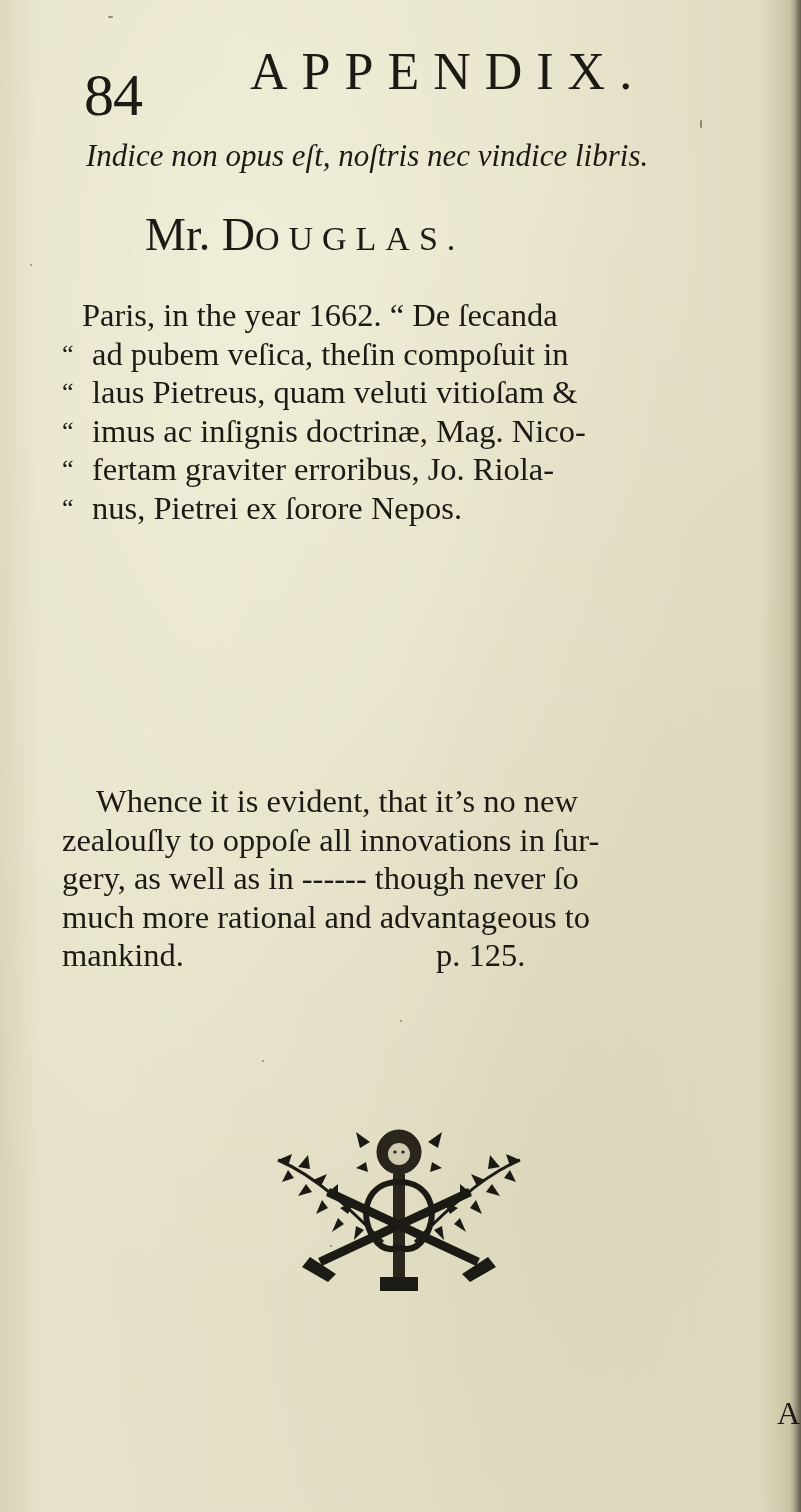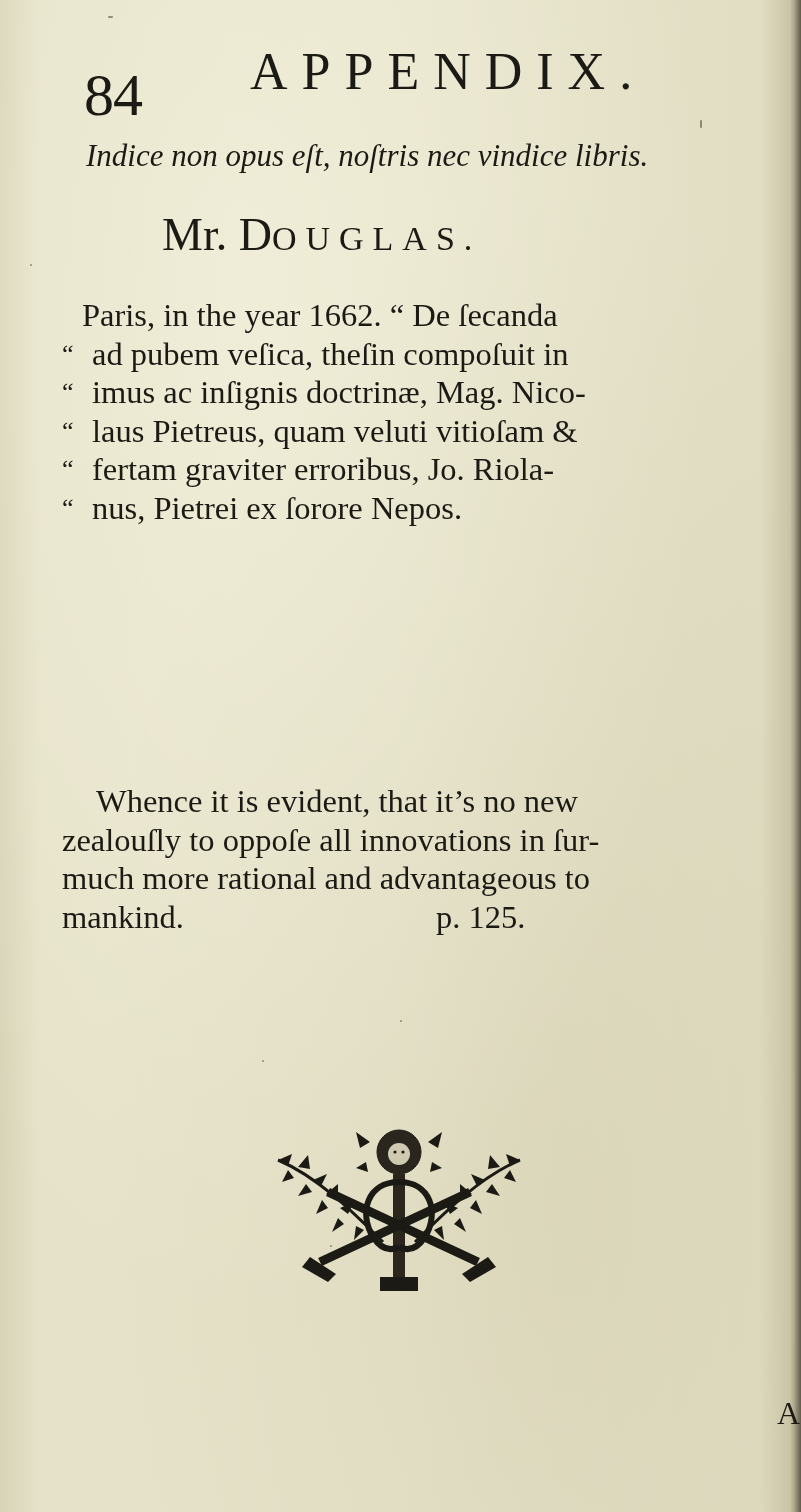--- a/index.html
+++ b/index.html
@@ -32,21 +32,20 @@
     position: absolute; left: 138px; top: 2px;
     font-size: 52px; letter-spacing: 14px; font-weight: normal; margin-left: 28px;
   }
   .motto {
     position: absolute; top: 138px; left: 70px; width: 700px;
     font-style: italic; font-size: 31px; letter-spacing: 0px; white-space: nowrap; margin-left: 16px;
   }
   .author {
     position: absolute; top: 208px; left: 145px; width: 560px; white-space: nowrap;
     font-size: 46px;
-    margin-left: 17px;
   }
   .author .sc { font-size: 34px; letter-spacing: 9px; }
   .body-text {
     position: absolute; left: 62px; top: 296px; width: 740px;
     font-size: 32.5px; line-height: 38.5px; white-space: nowrap;
   }
   .line { display: block; height: 38.5px; position: relative; }
   .line .q { display: inline-block; width: 30px; font-size: 26px; vertical-align: 3px; }
   .para2 { position: absolute; left: 62px; top: 782px; width: 740px;
     font-size: 32.5px; line-height: 38.5px; white-space: nowrap; }
@@ -76,29 +75,30 @@
   <div class="motto">Indice non opus eſt, noſtris nec vindice libris.</div>
 
   <div class="author">
     <span>Mr.</span>
     <span>D</span><span class="sc">OUGLAS.</span>
   </div>
 
   <div class="body-text">
     <span class="line"><span class="q" style="width:20px;"></span><span>Paris, in the year 1662.  “ De ſecanda</span></span>
     <span class="line"><span class="q">“</span><span>ad pubem veſica,  theſin compoſuit in</span></span>
+    <span class="line"><span class="q">“</span><span>laus Pietreus,  quam veluti vitioſam &amp;</span></span>
     <span class="line"><span class="q">“</span><span>imus ac inſignis doctrinæ,  Mag. Nico-</span></span>
-    <span class="line"><span class="q">“</span><span>laus Pietreus,  quam veluti vitioſam &amp;</span></span>
     <span class="line"><span class="q">“</span><span>fertam graviter erroribus,  Jo. Riola-</span></span>
     <span class="line"><span class="q">“</span><span>nus,  Pietrei ex ſorore Nepos.</span></span>
   </div>
 
   <div class="para2">
     <span class="line first">Whence it is evident,  that it’s no new</span>
     <span class="line">zealouſly to oppoſe all innovations in ſur-</span>
+    <span class="line">gery,  as well as in ------ though never ſo</span>
     <span class="line">much more rational and advantageous to</span>
     <span class="line">
       <span>mankind.</span>
       <span class="pageref">p. 125.</span>
     </span>
   </div>
 
   <div class="ornament">
     <svg width="282" height="180" viewBox="0 0 282 180">
       <g fill="#1c1a14" stroke="#1c1a14">

